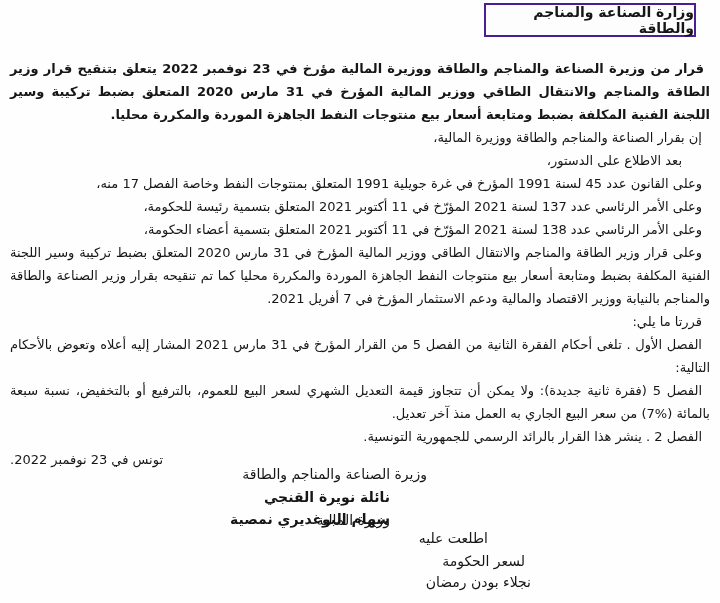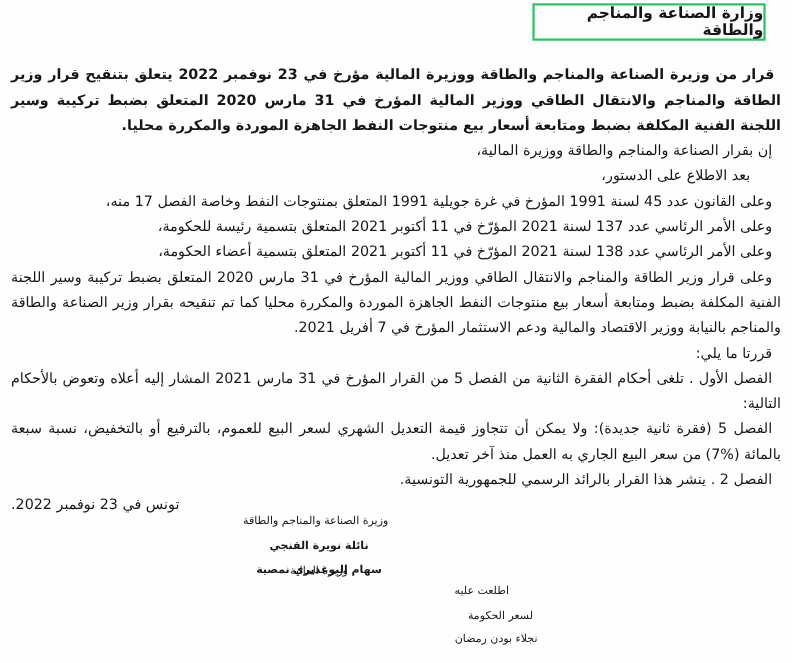--- a/index.html
+++ b/index.html
@@ -8,39 +8,39 @@
     width:720px;height:603px;
     background:#fefefe;
     font-family:"DejaVu Sans",sans-serif;
     direction:rtl;
     color:#161616;
     overflow:hidden;
   }
   .header-box{
     position:absolute;top:3px;right:24px;
     width:208px;height:30px;
-    border:2px solid #22c55e;
+    border:2px solid #4c1d95;
     display:flex;align-items:center;justify-content:center;
     font-weight:bold;font-size:14px;
     background:#fdfdfd;
   }
   .doc-body{
     position:absolute;top:57px;right:10px;left:10px;
     font-size:13px;line-height:23px;
     text-align:justify;
   }
   .doc-body p{margin:0;}
   .title-par{font-weight:bold;margin-bottom:6px;text-indent:6px;}
   .ln{text-indent:8px;}
   .ln2{text-indent:28px;}
   .place-date{text-align:left;padding-right:295px;text-indent:0;}
   .sig{
     position:absolute;
-    font-size:10px;line-height:16px;
-    text-align:center;white-space:nowrap;
+    font-size:14px;line-height:16px;
+    text-align:right;white-space:nowrap;
   }
   .bold{font-weight:bold;}
 </style>
 </head>
 <body>
 
 <div class="page">
 
   <div class="header-box">
     <span>وزارة الصناعة والمناجم والطاقة</span>

